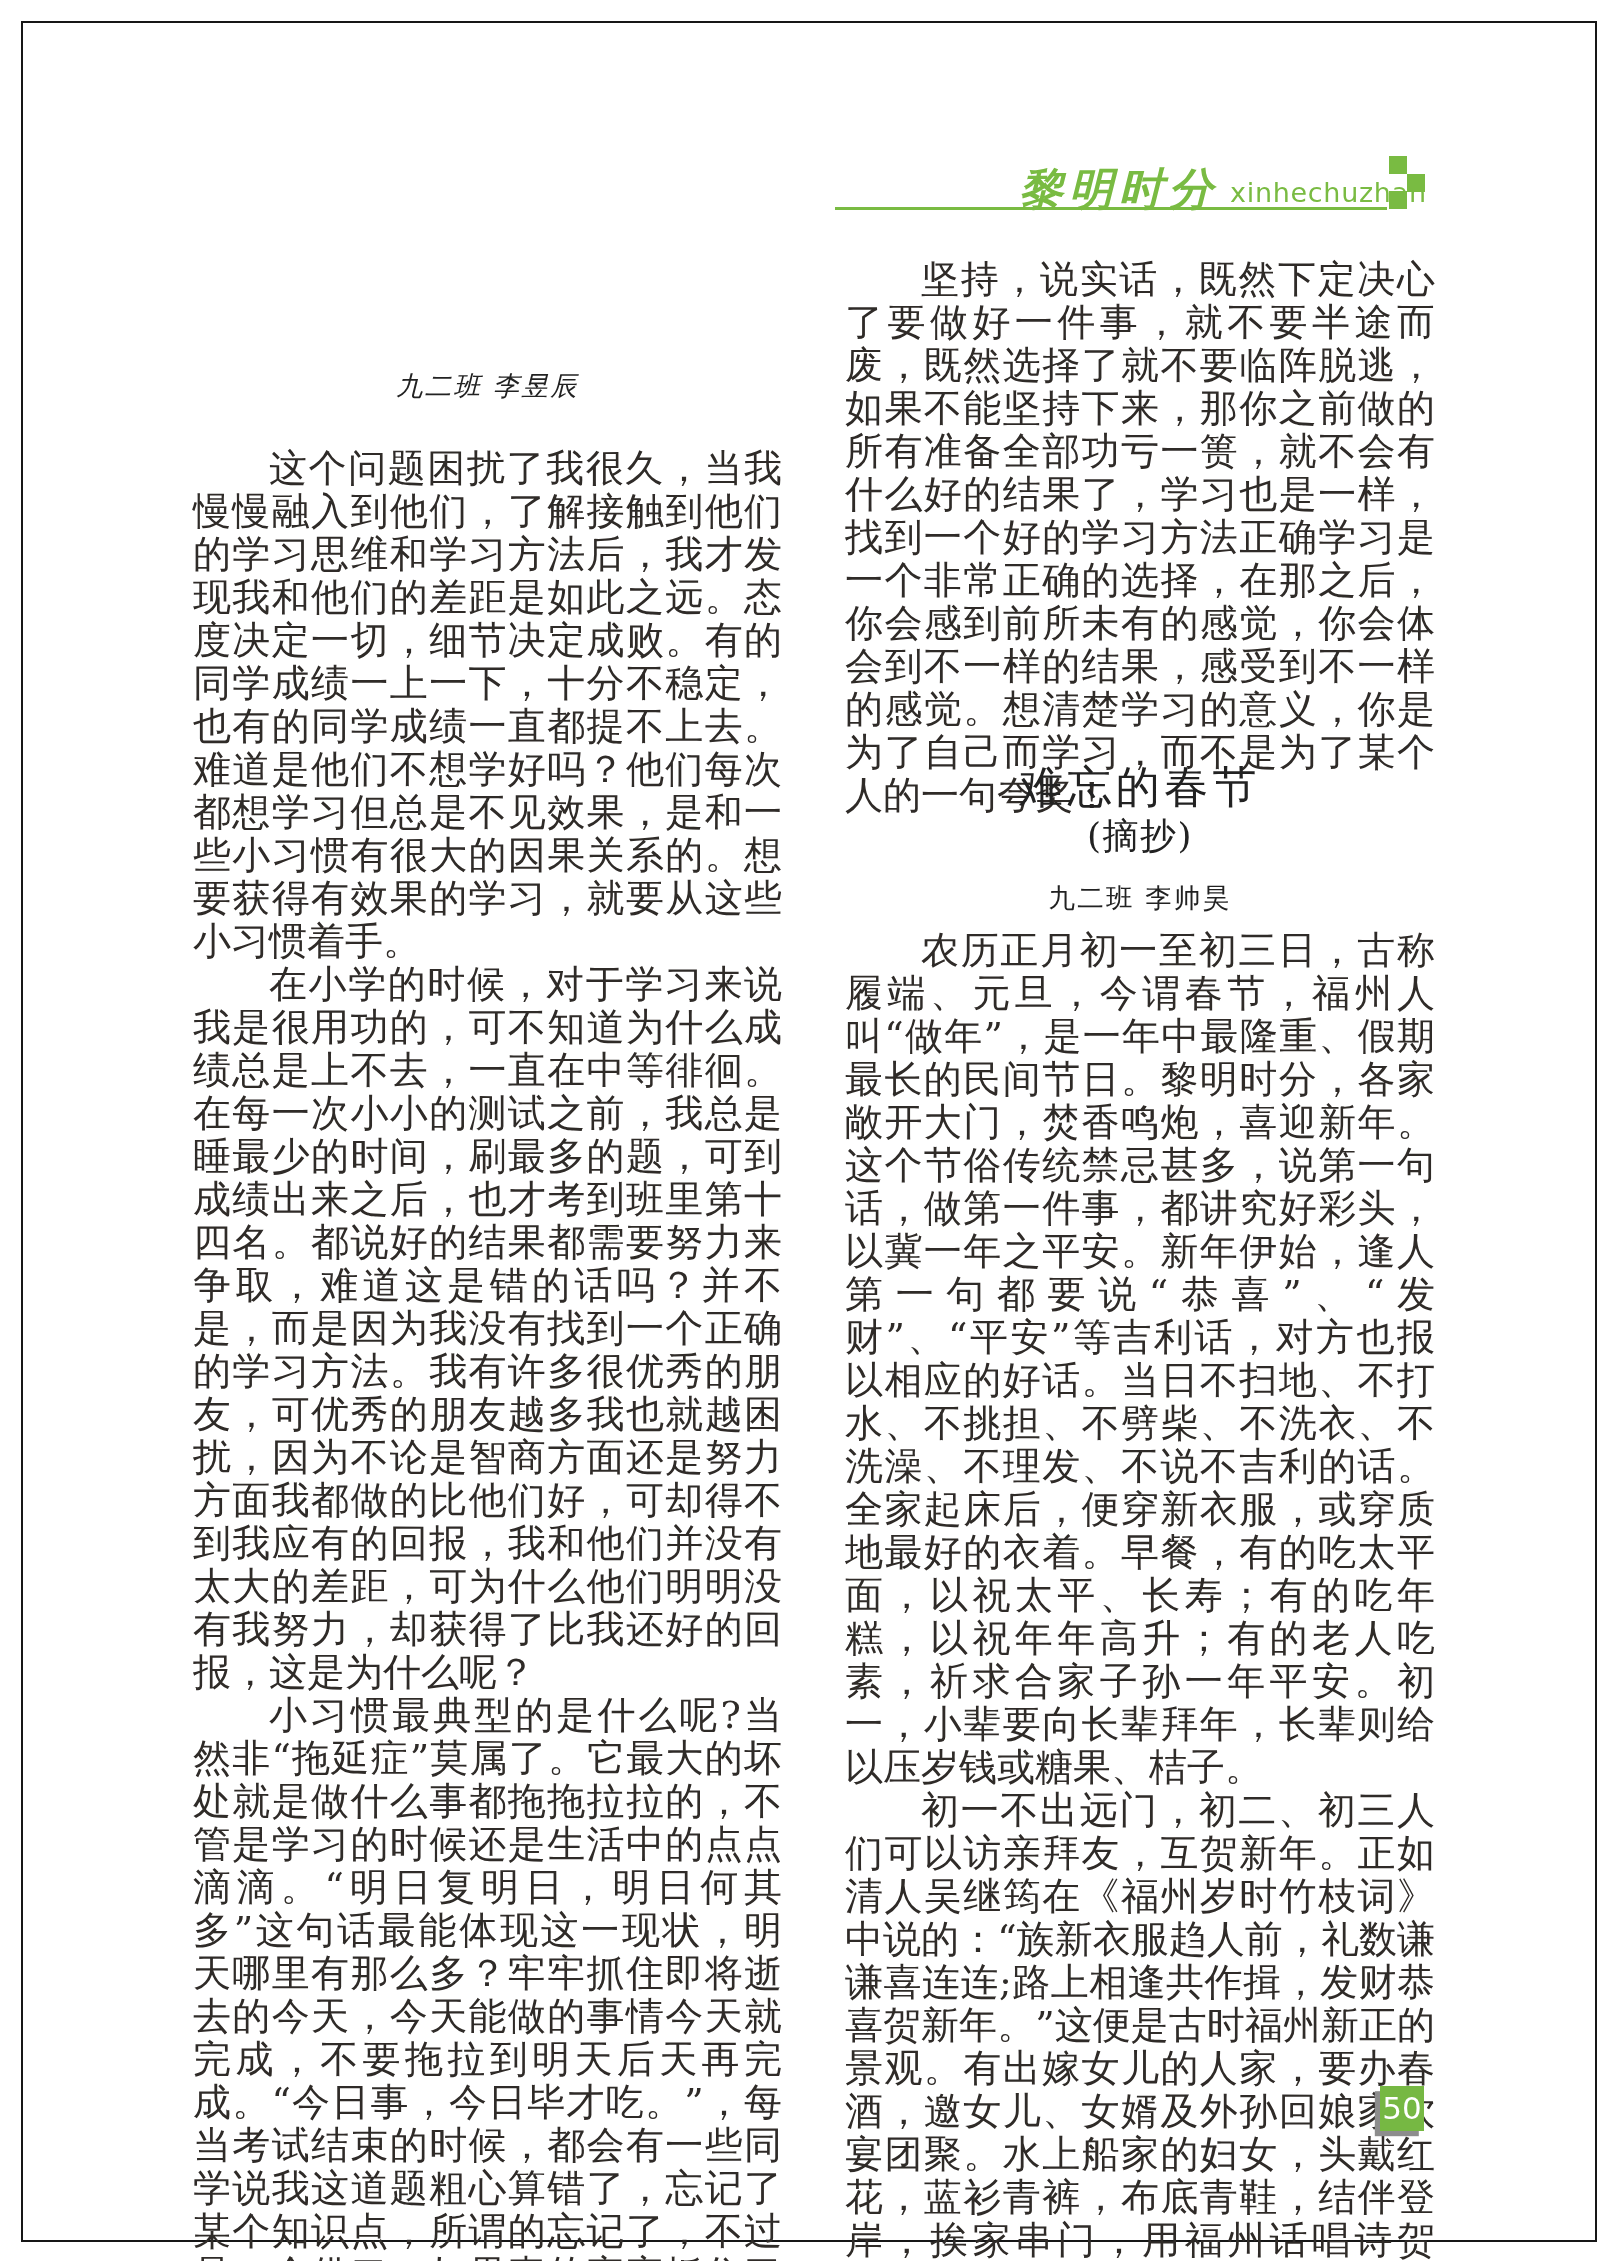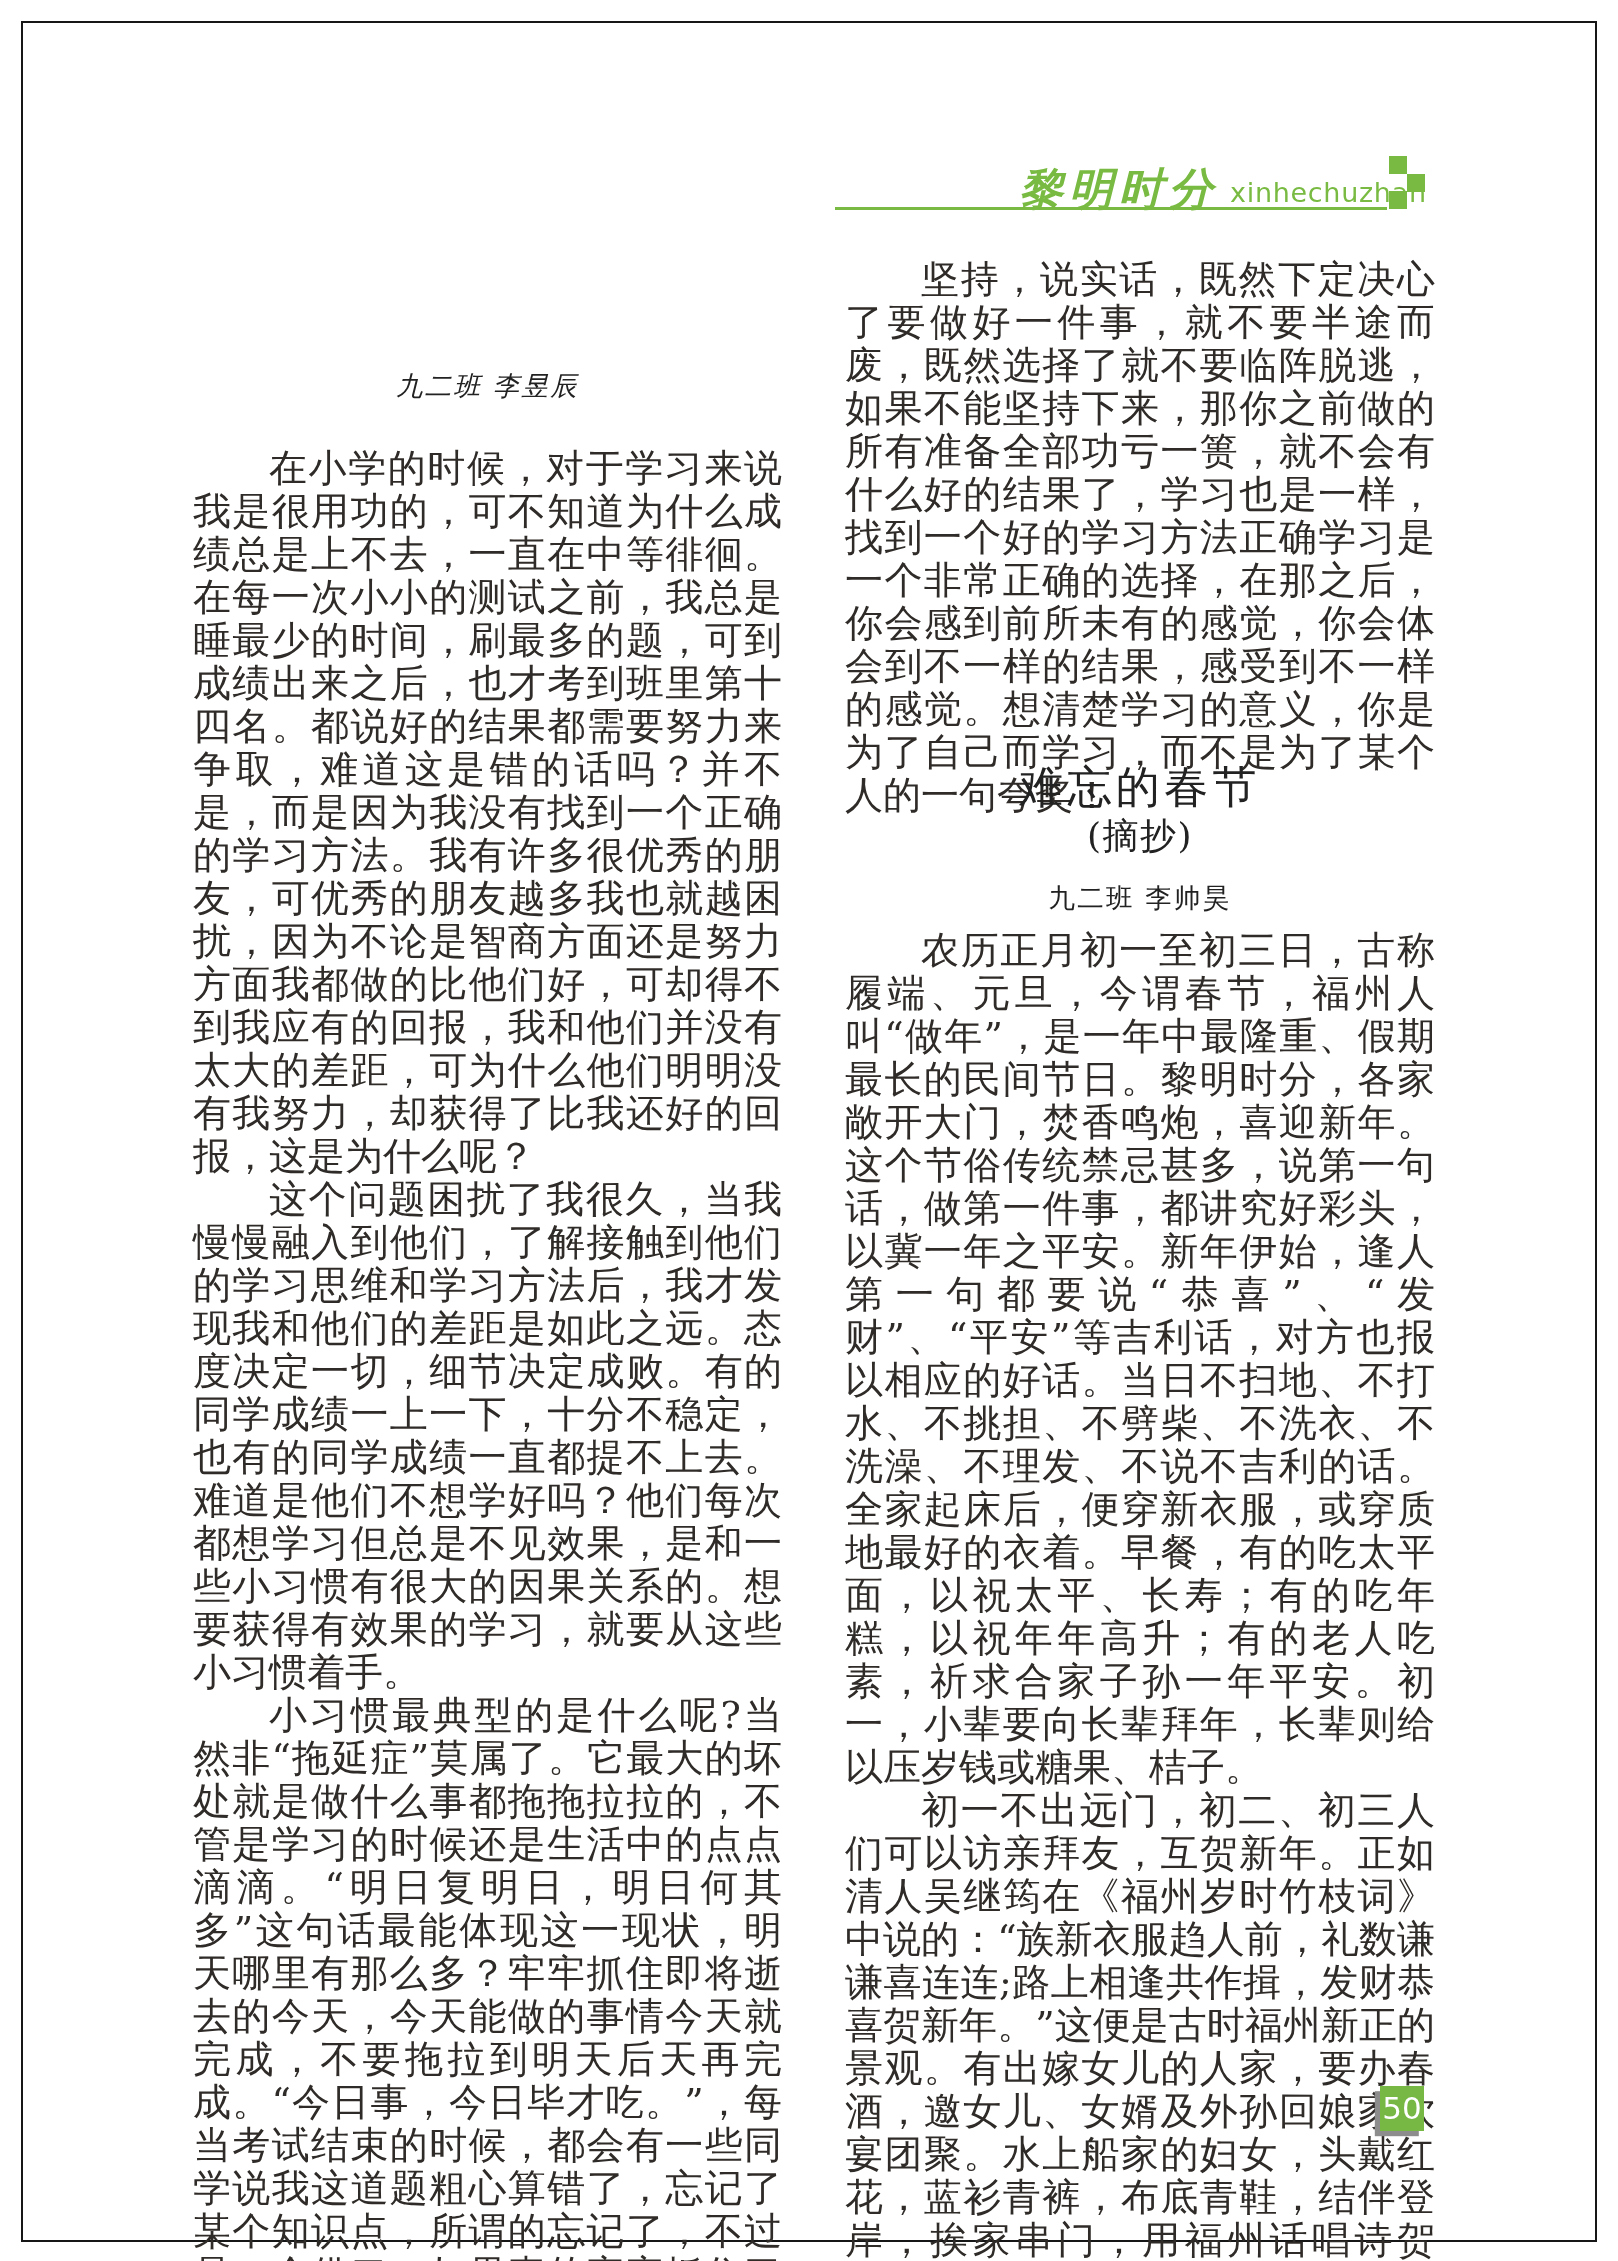--- a/index.html
+++ b/index.html
@@ -90,22 +90,22 @@
   <div class="hdr-rule"></div>
   <div class="logo-cn">黎明时分</div>
   <div class="logo-py">xinhechuzhan</div>
   <div class="sq sq1"></div>
   <div class="sq sq2"></div>
   <div class="sq sq3"></div>
 
   <section class="col-left">
     <div class="author a1">九二班 李昱辰</div>
     <div class="body b1">
+      <p>这个问题困扰了我很久，当我慢慢融入到他们，了解接触到他们的学习思维和学习方法后，我才发现我和他们的差距是如此之远。态度决定一切，细节决定成败。有的同学成绩一上一下，十分不稳定，也有的同学成绩一直都提不上去。难道是他们不想学好吗？他们每次都想学习但总是不见效果，是和一些小习惯有很大的因果关系的。想要获得有效果的学习，就要从这些小习惯着手。</p>
       <p>在小学的时候，对于学习来说我是很用功的，可不知道为什么成绩总是上不去，一直在中等徘徊。在每一次小小的测试之前，我总是睡最少的时间，刷最多的题，可到成绩出来之后，也才考到班里第十四名。都说好的结果都需要努力来争取，难道这是错的话吗？并不是，而是因为我没有找到一个正确的学习方法。我有许多很优秀的朋友，可优秀的朋友越多我也就越困扰，因为不论是智商方面还是努力方面我都做的比他们好，可却得不到我应有的回报，我和他们并没有太大的差距，可为什么他们明明没有我努力，却获得了比我还好的回报，这是为什么呢？</p>
-      <p>这个问题困扰了我很久，当我慢慢融入到他们，了解接触到他们的学习思维和学习方法后，我才发现我和他们的差距是如此之远。态度决定一切，细节决定成败。有的同学成绩一上一下，十分不稳定，也有的同学成绩一直都提不上去。难道是他们不想学好吗？他们每次都想学习但总是不见效果，是和一些小习惯有很大的因果关系的。想要获得有效果的学习，就要从这些小习惯着手。</p>
       <p>小习惯最典型的是什么呢?当然非“拖延症”莫属了。它最大的坏处就是做什么事都拖拖拉拉的，不管是学习的时候还是生活中的点点滴滴。“明日复明日，明日何其多”这句话最能体现这一现状，明天哪里有那么多？牢牢抓住即将逝去的今天，今天能做的事情今天就完成，不要拖拉到明天后天再完成。“今日事，今日毕才吃。”，每当考试结束的时候，都会有一些同学说我这道题粗心算错了，忘记了某个知识点，所谓的忘记了，不过是一个借口，如果真的牢牢抓住了这个知识点又怎么会忘记？所以，放下这种粗心大意、拖拖拉拉的习惯，做一个细心、稳重、脚踏实地的学生吧！</p>
     </div>
   </section>
 
   <section class="col-right">
     <div class="body b-cont">
       <p>坚持，说实话，既然下定决心了要做好一件事，就不要半途而废，既然选择了就不要临阵脱逃，如果不能坚持下来，那你之前做的所有准备全部功亏一篑，就不会有什么好的结果了，学习也是一样，找到一个好的学习方法正确学习是一个非常正确的选择，在那之后，你会感到前所未有的感觉，你会体会到不一样的结果，感受到不一样的感觉。想清楚学习的意义，你是为了自己而学习，而不是为了某个人的一句夸奖！</p>
     </div>
     <h1 class="essay-title t2">难忘的春节</h1>
     <div class="subtitle">(摘抄)</div>

